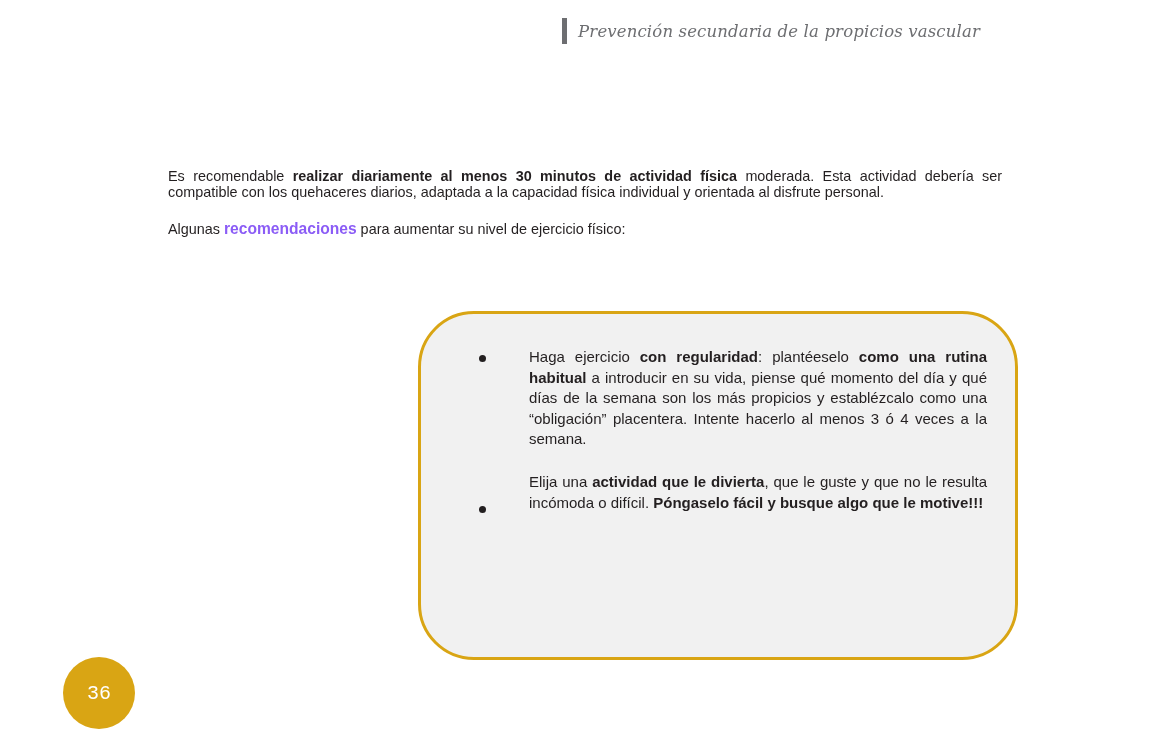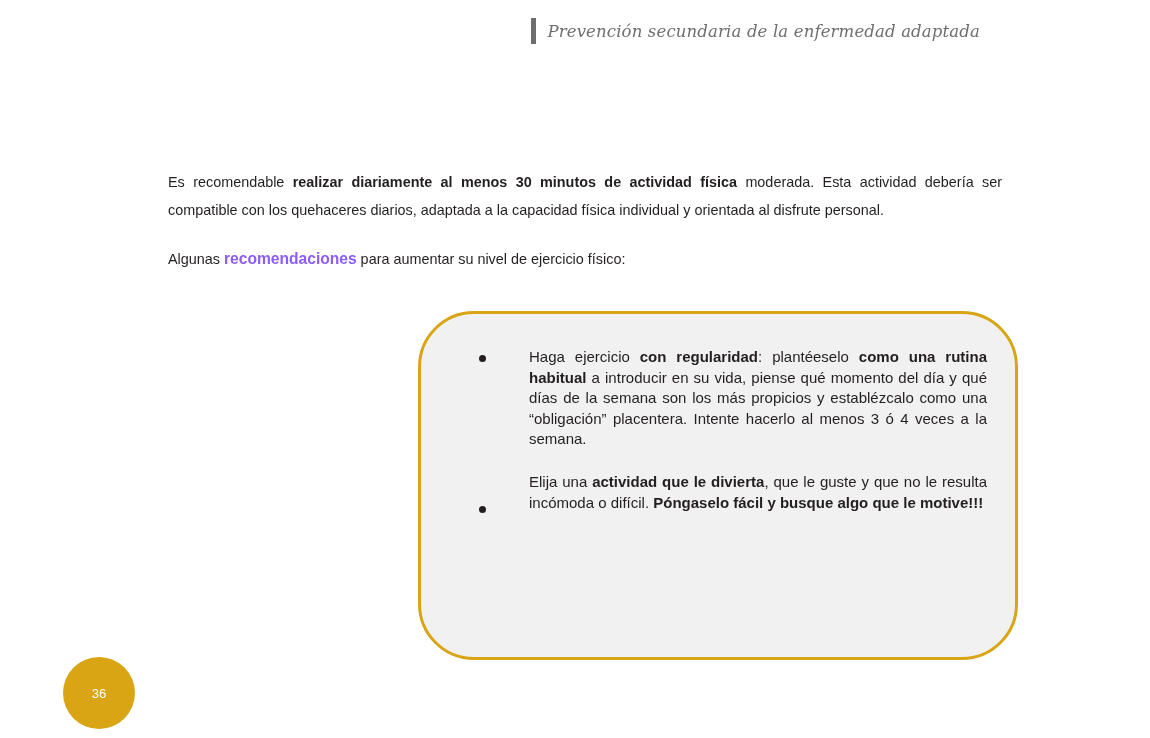--- a/index.html
+++ b/index.html
@@ -47,21 +47,21 @@
 
   
   .content {
     position: absolute;
     left: 168px;
     top: 168px;
     width: 848px;
   }
   .para {
     font-size: 14.4px;
-    line-height: 28px;
+    line-height: 16px;
     text-align: justify;
     color: #231f20;
     margin: 0 14px 21px 0;
   }
   .para:last-child { margin-bottom: 0; }
   .para b { font-weight: bold; }
   .hl {
     color: #8b5cf6;
     font-weight: bold;
     font-size: 15.6px;
@@ -117,30 +117,30 @@
     left: 63px;
     top: 657px;
     width: 72px;
     height: 72px;
     border-radius: 50%;
     background: #d9a514;
     color: #ffffff;
     display: flex;
     align-items: center;
     justify-content: center;
-    font-size: 13px;
-    font-family: Liberation Sans, sans-serif;
+    font-size: 20px;
+    font-family: Liberation Mono, monospace;
   }
 </style>
 </head>
 <body>
 
 <div class="page-header">
   <div class="header-rule"></div>
-  <div class="header-title">Prevención secundaria de la enfermedad adaptada</div>
+  <div class="header-title">Prevención secundaria de la propicios vascular</div>
 </div>
 
 <div class="content">
 
   <p class="para">
     <span>Es recomendable </span><b>realizar diariamente al menos 30 minutos de actividad física</b><span> moderada. Esta actividad debería ser compatible con los quehaceres diarios, adaptada a la capacidad física individual y orientada al disfrute personal.</span>
   </p>
 
 
   <p class="para para-3">

